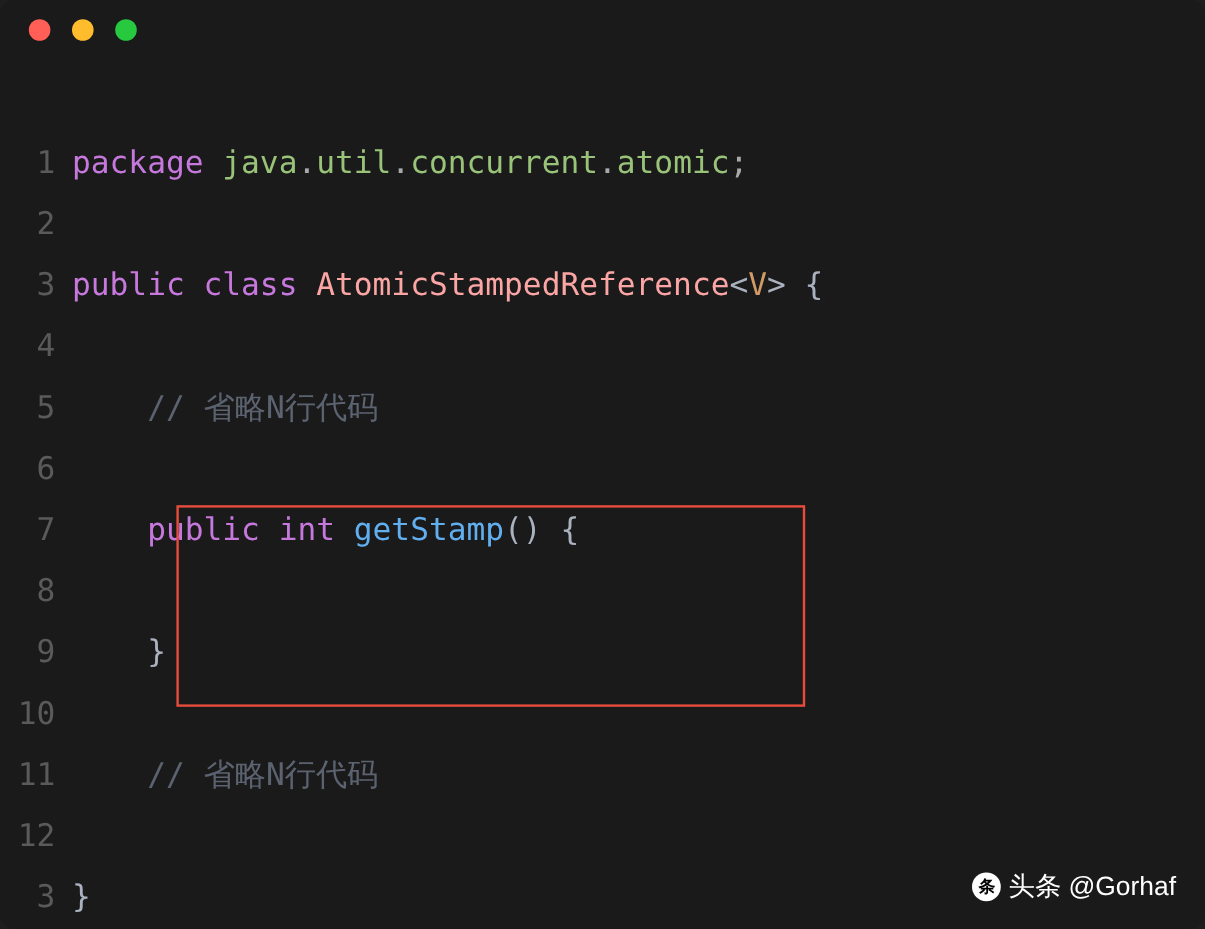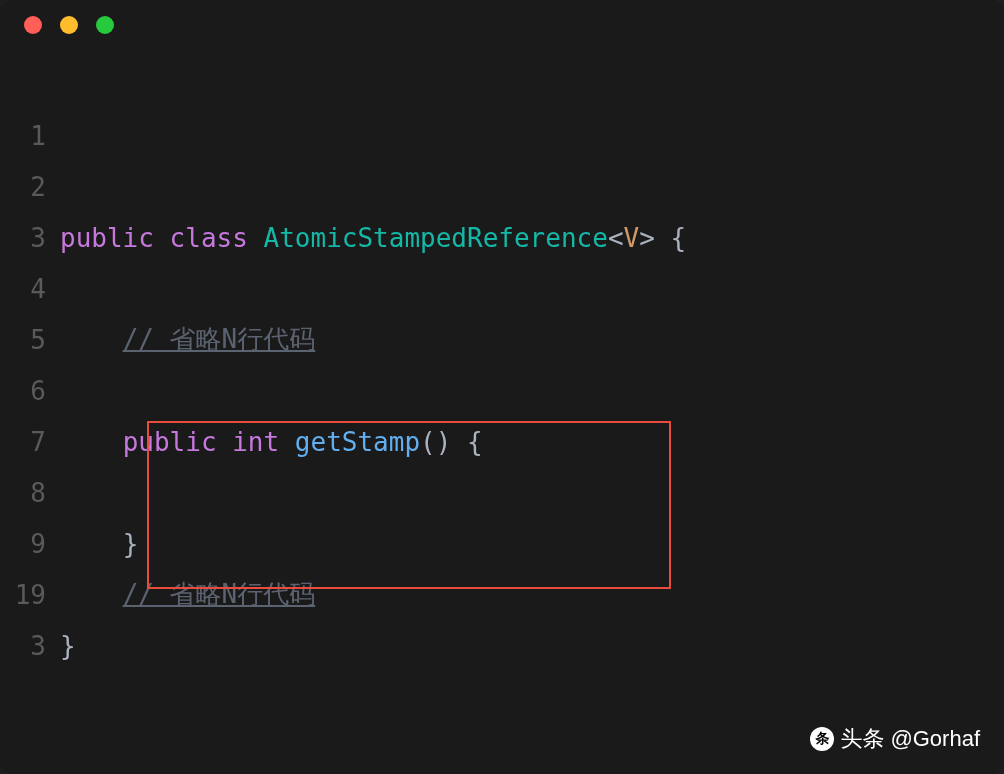--- a/index.html
+++ b/index.html
@@ -58,24 +58,24 @@
       user-select: none;
     }
     .code {
       color: #d4d4d4;
     }
     .kw { color: #c678dd; }
     .pkg { color: #98c379; }
     .dot { color: #a9a9a9; }
     .semi { color: #a9a9a9; }
     .cls-kw { color: #c678dd; text-align: center; }
-    .class-name { color: #14b8a6; }
+    .class-name { color: #fca5a5; }
     .generic { color: #d19a66; }
     .brace { color: #abb2bf; }
-    .comment { color: #5c6370; text-decoration: underline; }
+    .comment { color: #5c6370; }
     .type { color: #c678dd; text-align: right; }
     .method { color: #61afef; text-align: center; }
     .paren { color: #abb2bf; }
     .ret-kw { color: #c678dd; }
     .ident { color: #e06c75; }
     .prop { color: #e06c75; }
     .highlight-box {
       position: absolute;
       border: 2px solid #e74c3c;
       left: 147px;
@@ -112,30 +112,32 @@
 <body>
 
 <div class="window">
   <div class="titlebar">
     <div class="traffic-light red"></div>
     <div class="traffic-light yellow"></div>
     <div class="traffic-light green"></div>
   </div>
   <div class="editor">
     <div id="code-container">
-        <div class="line"><span class="gutter">1</span></div>
+        <div class="line"><span class="gutter">1</span><span class="code"><span class="kw">package</span><span> </span><span class="pkg">java</span><span class="dot">.</span><span class="pkg">util</span><span class="dot">.</span><span class="pkg">concurrent</span><span class="dot">.</span><span class="pkg">atomic</span><span class="semi">;</span></span></div>
         <div class="line"><span class="gutter">2</span><span class="code"></span></div>
         <div class="line"><span class="gutter">3</span><span class="code"><span class="kw">public</span><span> </span><span class="cls-kw">class</span><span> </span><span class="class-name">AtomicStampedReference</span><span class="brace">&lt;</span><span class="generic">V</span><span class="brace">&gt;</span><span> </span><span class="brace">{</span></span></div>
         <div class="line"><span class="gutter">4</span><span class="code"></span></div>
         <div class="line"><span class="gutter">5</span><span class="code"><span>    </span><span class="comment">// 省略N行代码</span></span></div>
         <div class="line"><span class="gutter">6</span><span class="code"></span></div>
         <div class="line"><span class="gutter">7</span><span class="code"><span>    </span><span class="kw">public</span><span> </span><span class="type">int</span><span> </span><span class="method">getStamp</span><span class="paren">()</span><span> </span><span class="brace">{</span></span></div>
         <div class="line"><span class="gutter">8</span></div>
         <div class="line"><span class="gutter">9</span><span class="code"><span>    </span><span class="brace">}</span></span></div>
-        <div class="line"><span class="gutter">19</span><span class="code"><span>    </span><span class="comment">// 省略N行代码</span></span></div>
+        <div class="line"><span class="gutter">10</span><span class="code"></span></div>
+        <div class="line"><span class="gutter">11</span><span class="code"><span>    </span><span class="comment">// 省略N行代码</span></span></div>
+        <div class="line"><span class="gutter">12</span><span class="code"></span></div>
         <div class="line"><span class="gutter">3</span><span class="code"><span class="brace">}</span></span></div>
       </div>
     <div class="highlight-box"></div>
   </div>
   <div class="watermark">
     <span class="watermark-icon">条</span>
     <span>头条</span>
     <span>@Gorhaf</span>
   </div>
 </div>

